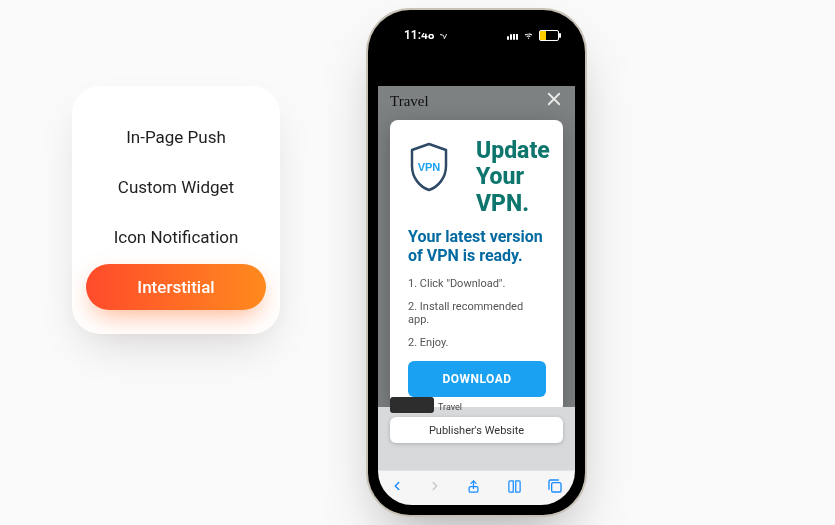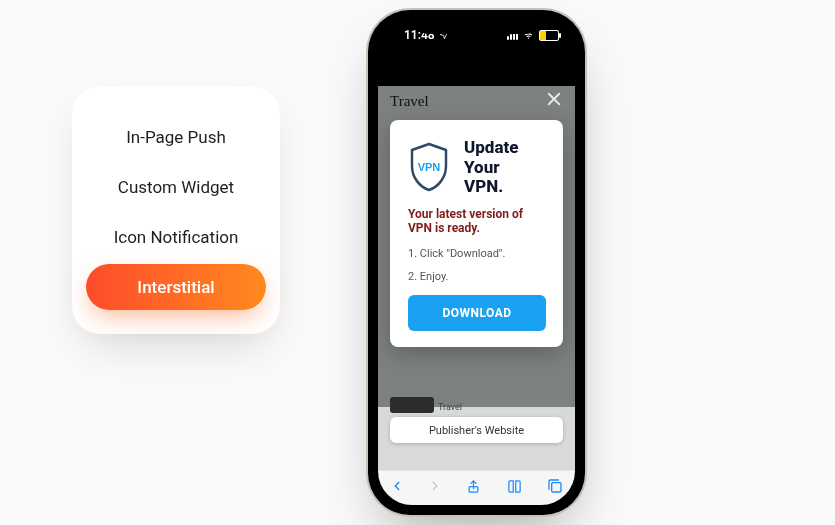--- a/index.html
+++ b/index.html
@@ -89,22 +89,22 @@
   
   .card{
     position:absolute;top:100px;left:12px;right:12px;background:#fff;border-radius:8px;
     padding:18px 18px 16px;box-sizing:border-box;
     box-shadow:0 6px 22px rgba(0,0,0,.25);
   }
   .card-head{display:flex;gap:14px;align-items:flex-start;margin-bottom:10px;}
   .vpn-shield{
     width:42px;height:50px;flex:0 0 42px;position:relative;margin-top:4px;
   }
-  .card-title{font-size:17px;font-weight:800;line-height:1.15;color:#0f172a;}
-  .card-sub{font-size:12px;font-weight:700;color:#7f1d1d;margin:4px 0 12px;}
+  .card-title{font-size:23px;font-weight:800;line-height:1.15;color:#0f766e;margin-left:12px;}
+  .card-sub{font-size:16px;font-weight:700;color:#0369a1;margin:4px 0 12px;}
   .step{font-size:11px;color:#555;margin:10px 0;}
   .dl-btn{
     margin:12px auto 0;display:block;width:138px;text-align:center;
     background:#1aa1f2;color:#fff;font-weight:700;font-size:12px;letter-spacing:.5px;
     padding:11px 0;border-radius:6px;cursor:pointer;
   }
 
   
   .pub{
     position:absolute;left:12px;right:12px;bottom:62px;height:26px;
@@ -188,20 +188,21 @@
           </svg>
         </div>
         <div class="card-title">
           <div>Update</div>
           <div>Your</div>
           <div>VPN.</div>
         </div>
       </div>
       <div class="card-sub">Your latest version of VPN is ready.</div>
       <div class="step">1. Click "Download".</div>
+      <div class="step">2. Install recommended app.</div>
       <div class="step">2. Enjoy.</div>
       <div class="dl-btn">DOWNLOAD</div>
     </div>
 
     <div class="bottombg"></div>
     <div class="thumb"></div>
     <div class="cat">Travel</div>
     <div class="pub">Publisher's Website</div>
 
     <div class="safari">

